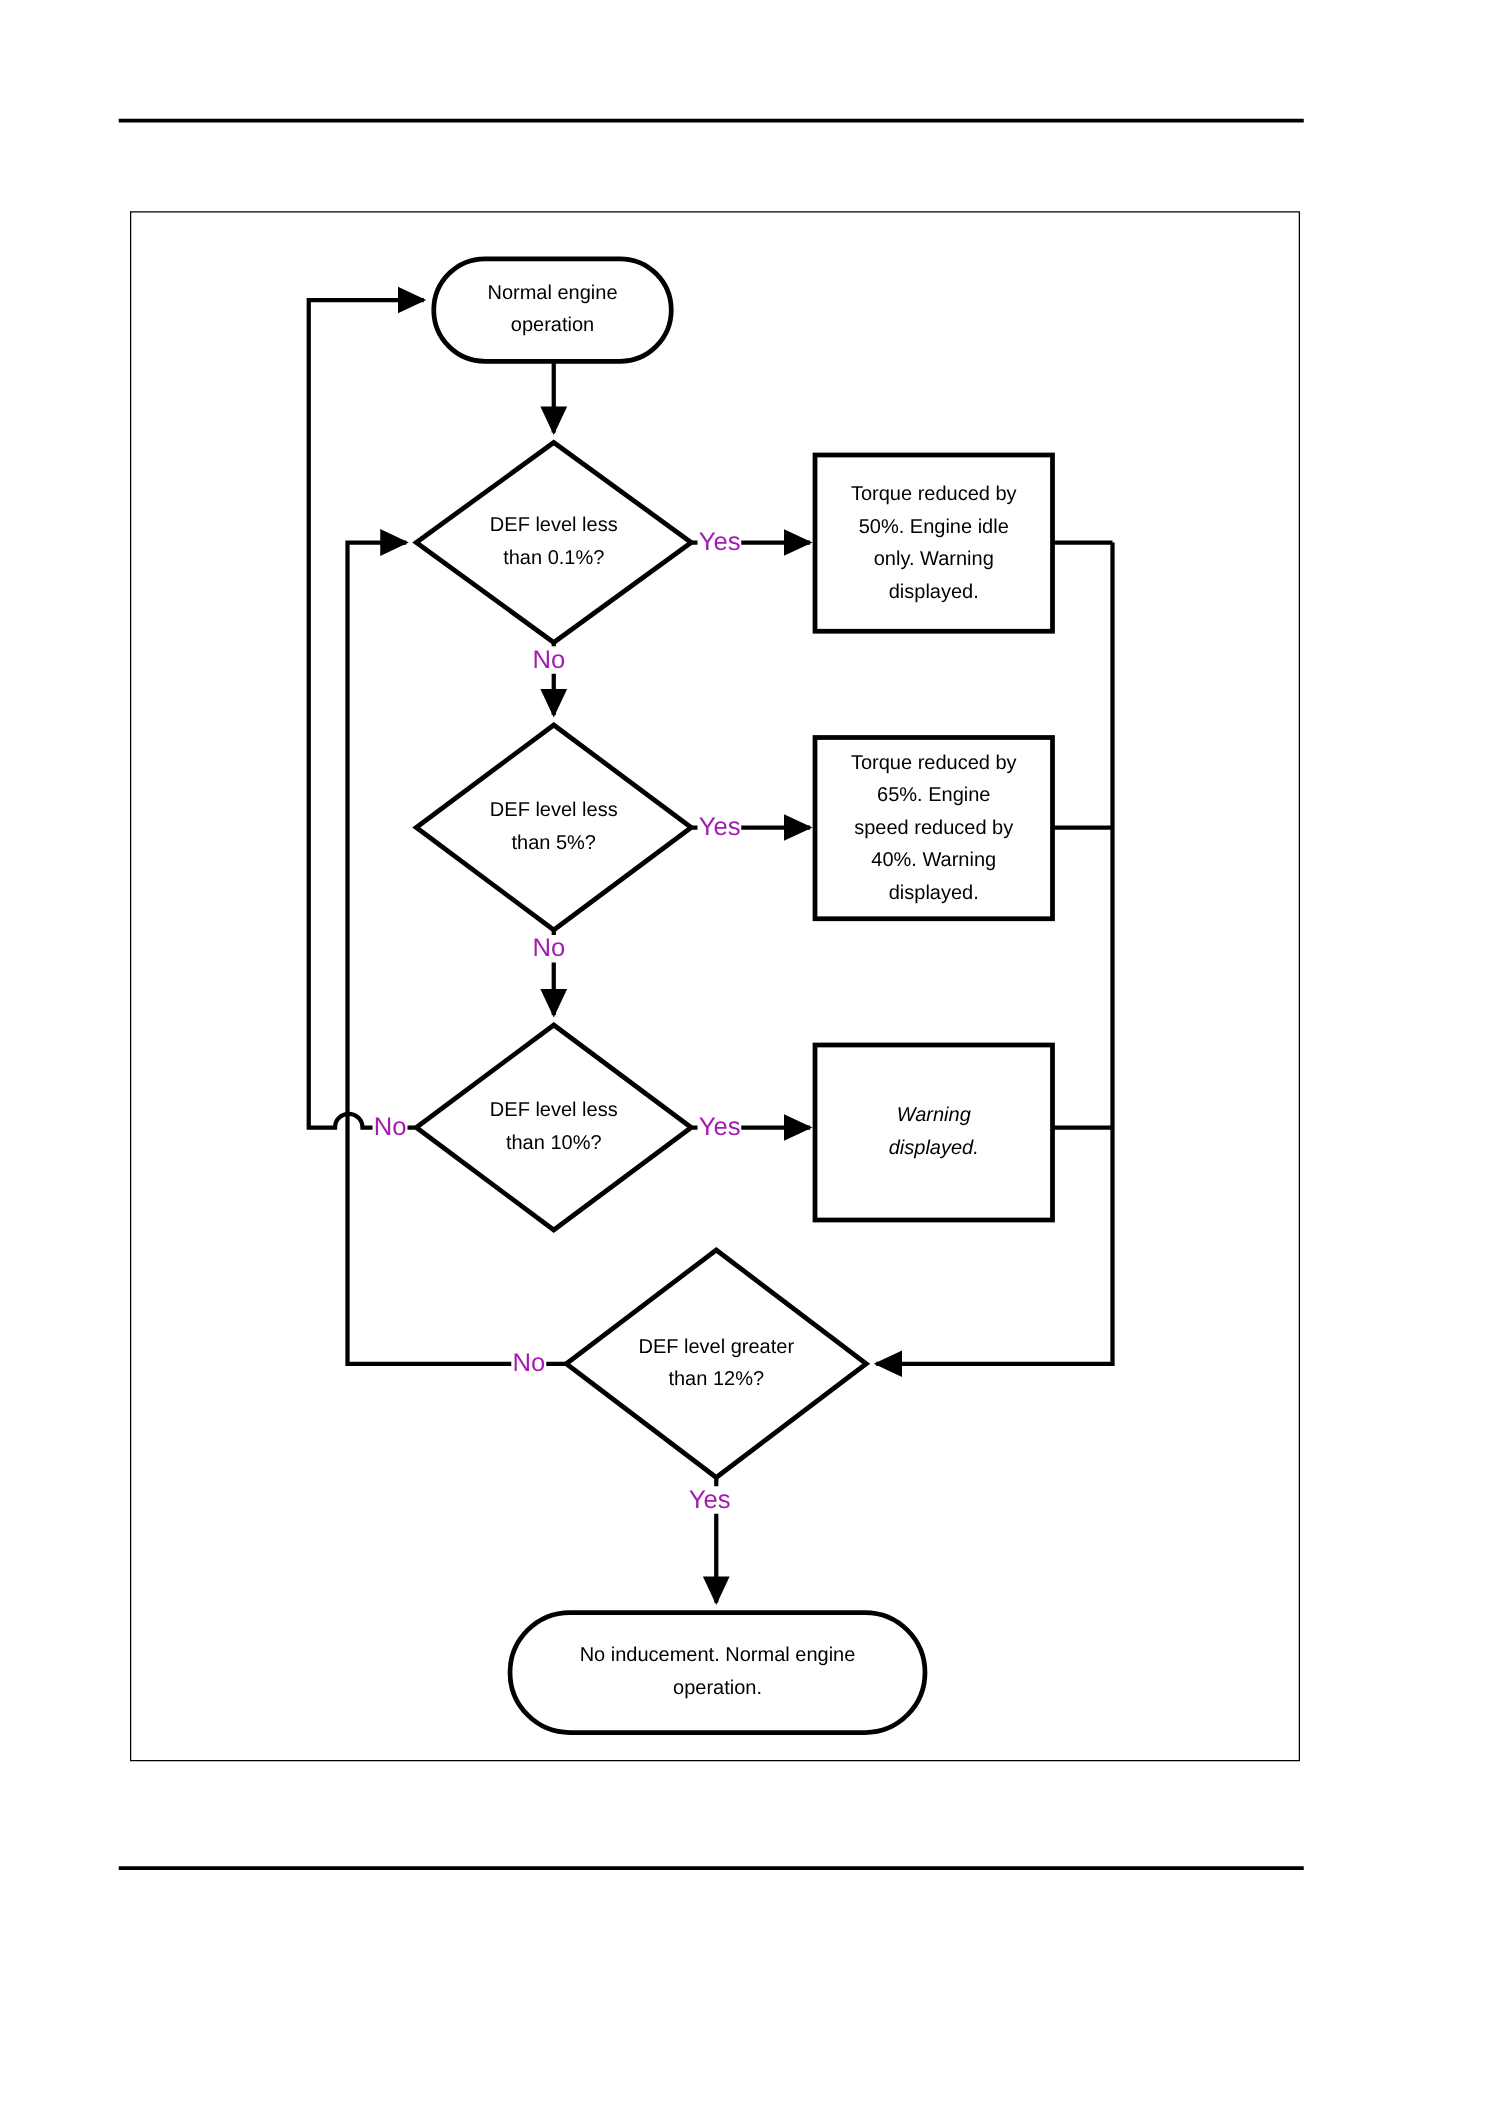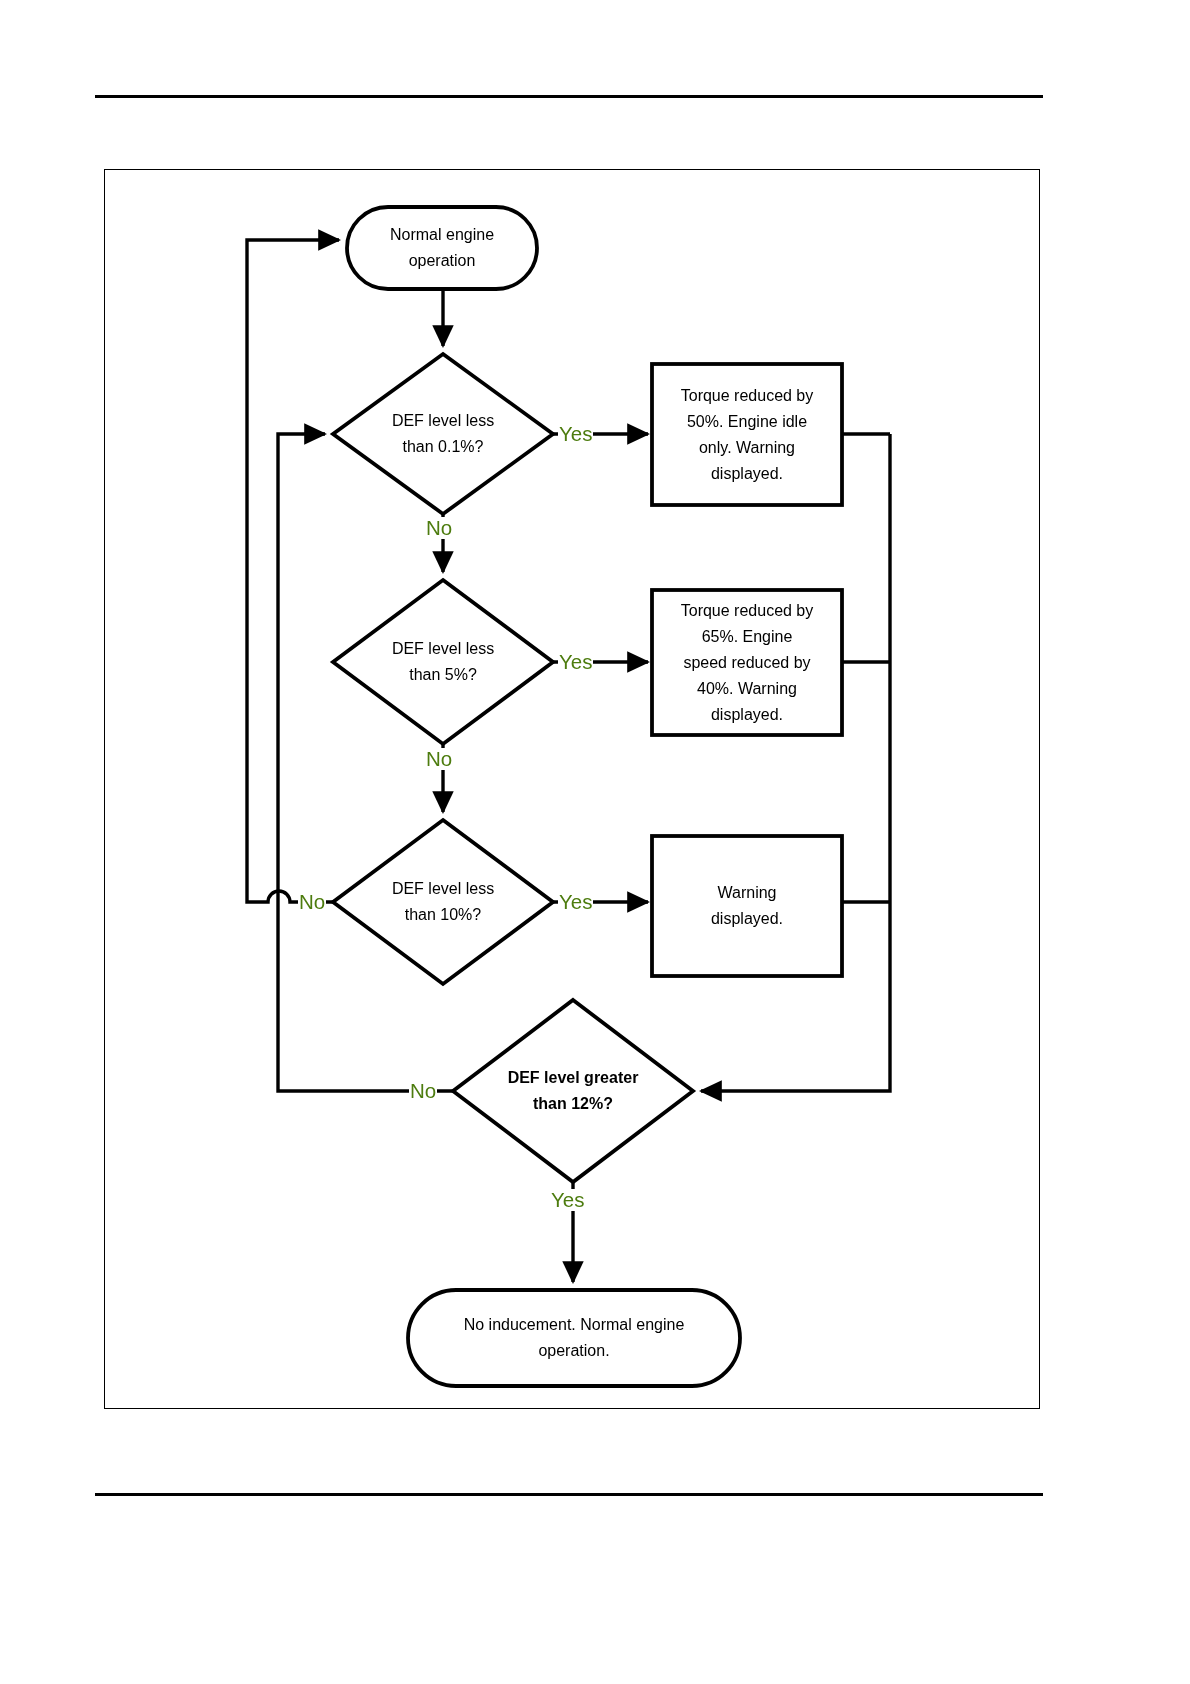--- a/index.html
+++ b/index.html
@@ -62,21 +62,21 @@
     white-space: pre-line;
     display: flex;
     align-items: center;
     justify-content: center;
   }
   .edge-label {
     position: absolute;
     font-family: "Liberation Sans", sans-serif;
     font-size: 20.5px;
     line-height: 22px;
-    color: #4d7c0f;
+    color: #a21caf;
     background: #fff;
     padding: 0 1px;
     white-space: nowrap;
   }
 </style>
 </head>
 <body>
 
 <div id="page">
 
@@ -157,24 +157,24 @@
 
   <div class="node-label" style="left:654px; top:592px; width:186px; height:141px;">Torque reduced by
 65%.  Engine
 speed reduced by
 40%. Warning
 displayed.</div>
 
   <div class="node-label" style="left:348px; top:867px; width:190px; height:70px;">DEF level less
 than 10%?</div>
 
-  <div class="node-label" style="left:654px; top:838px; width:186px; height:136px;">Warning
+  <div class="node-label" style="left:654px; top:838px; width:186px; height:136px;font-style:italic;">Warning
 displayed.</div>
 
-  <div class="node-label" style="left:470px; top:1056px; width:206px; height:70px;font-weight:bold;">DEF level greater
+  <div class="node-label" style="left:470px; top:1056px; width:206px; height:70px;">DEF level greater
 than 12%?</div>
 
   <div class="node-label" style="left:412px; top:1292px; width:324px; height:92px;">No inducement.  Normal engine
 operation.</div>
 
   <div class="edge-label" style="left:558px; top:423px;">Yes</div>
 
   <div class="edge-label" style="left:425px; top:517px;">No</div>
 
   <div class="edge-label" style="left:558px; top:651px;">Yes</div>

